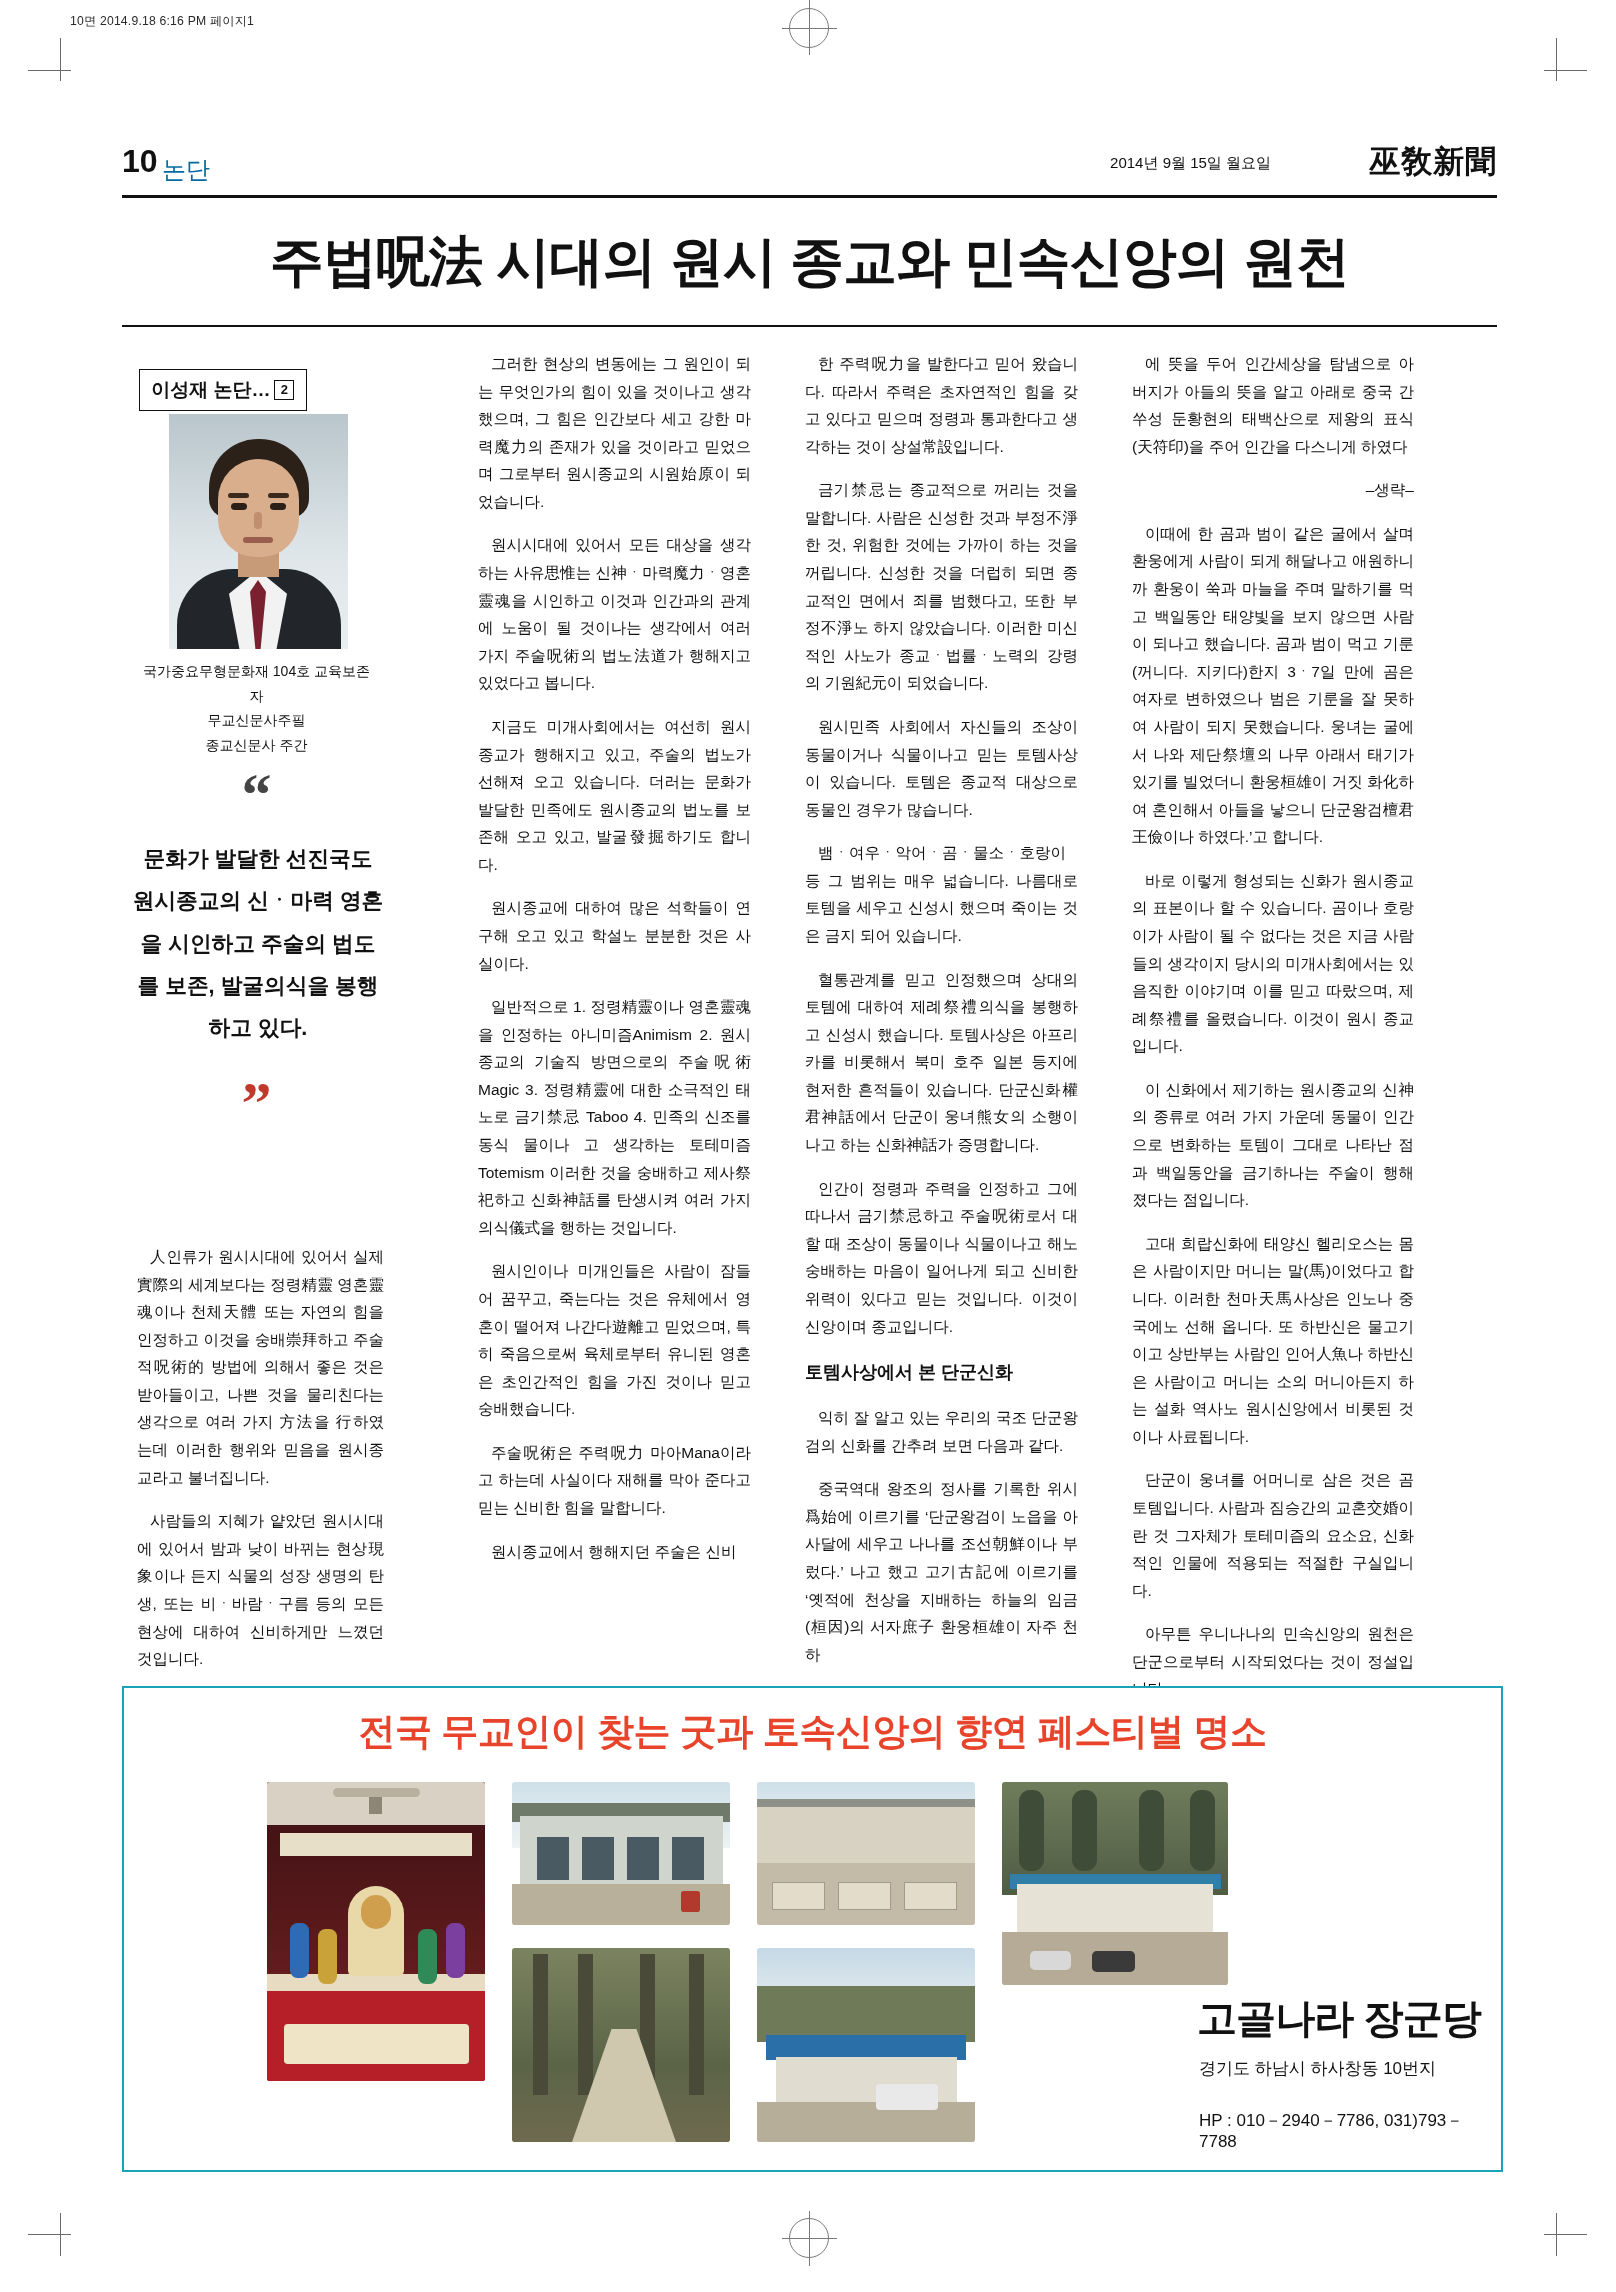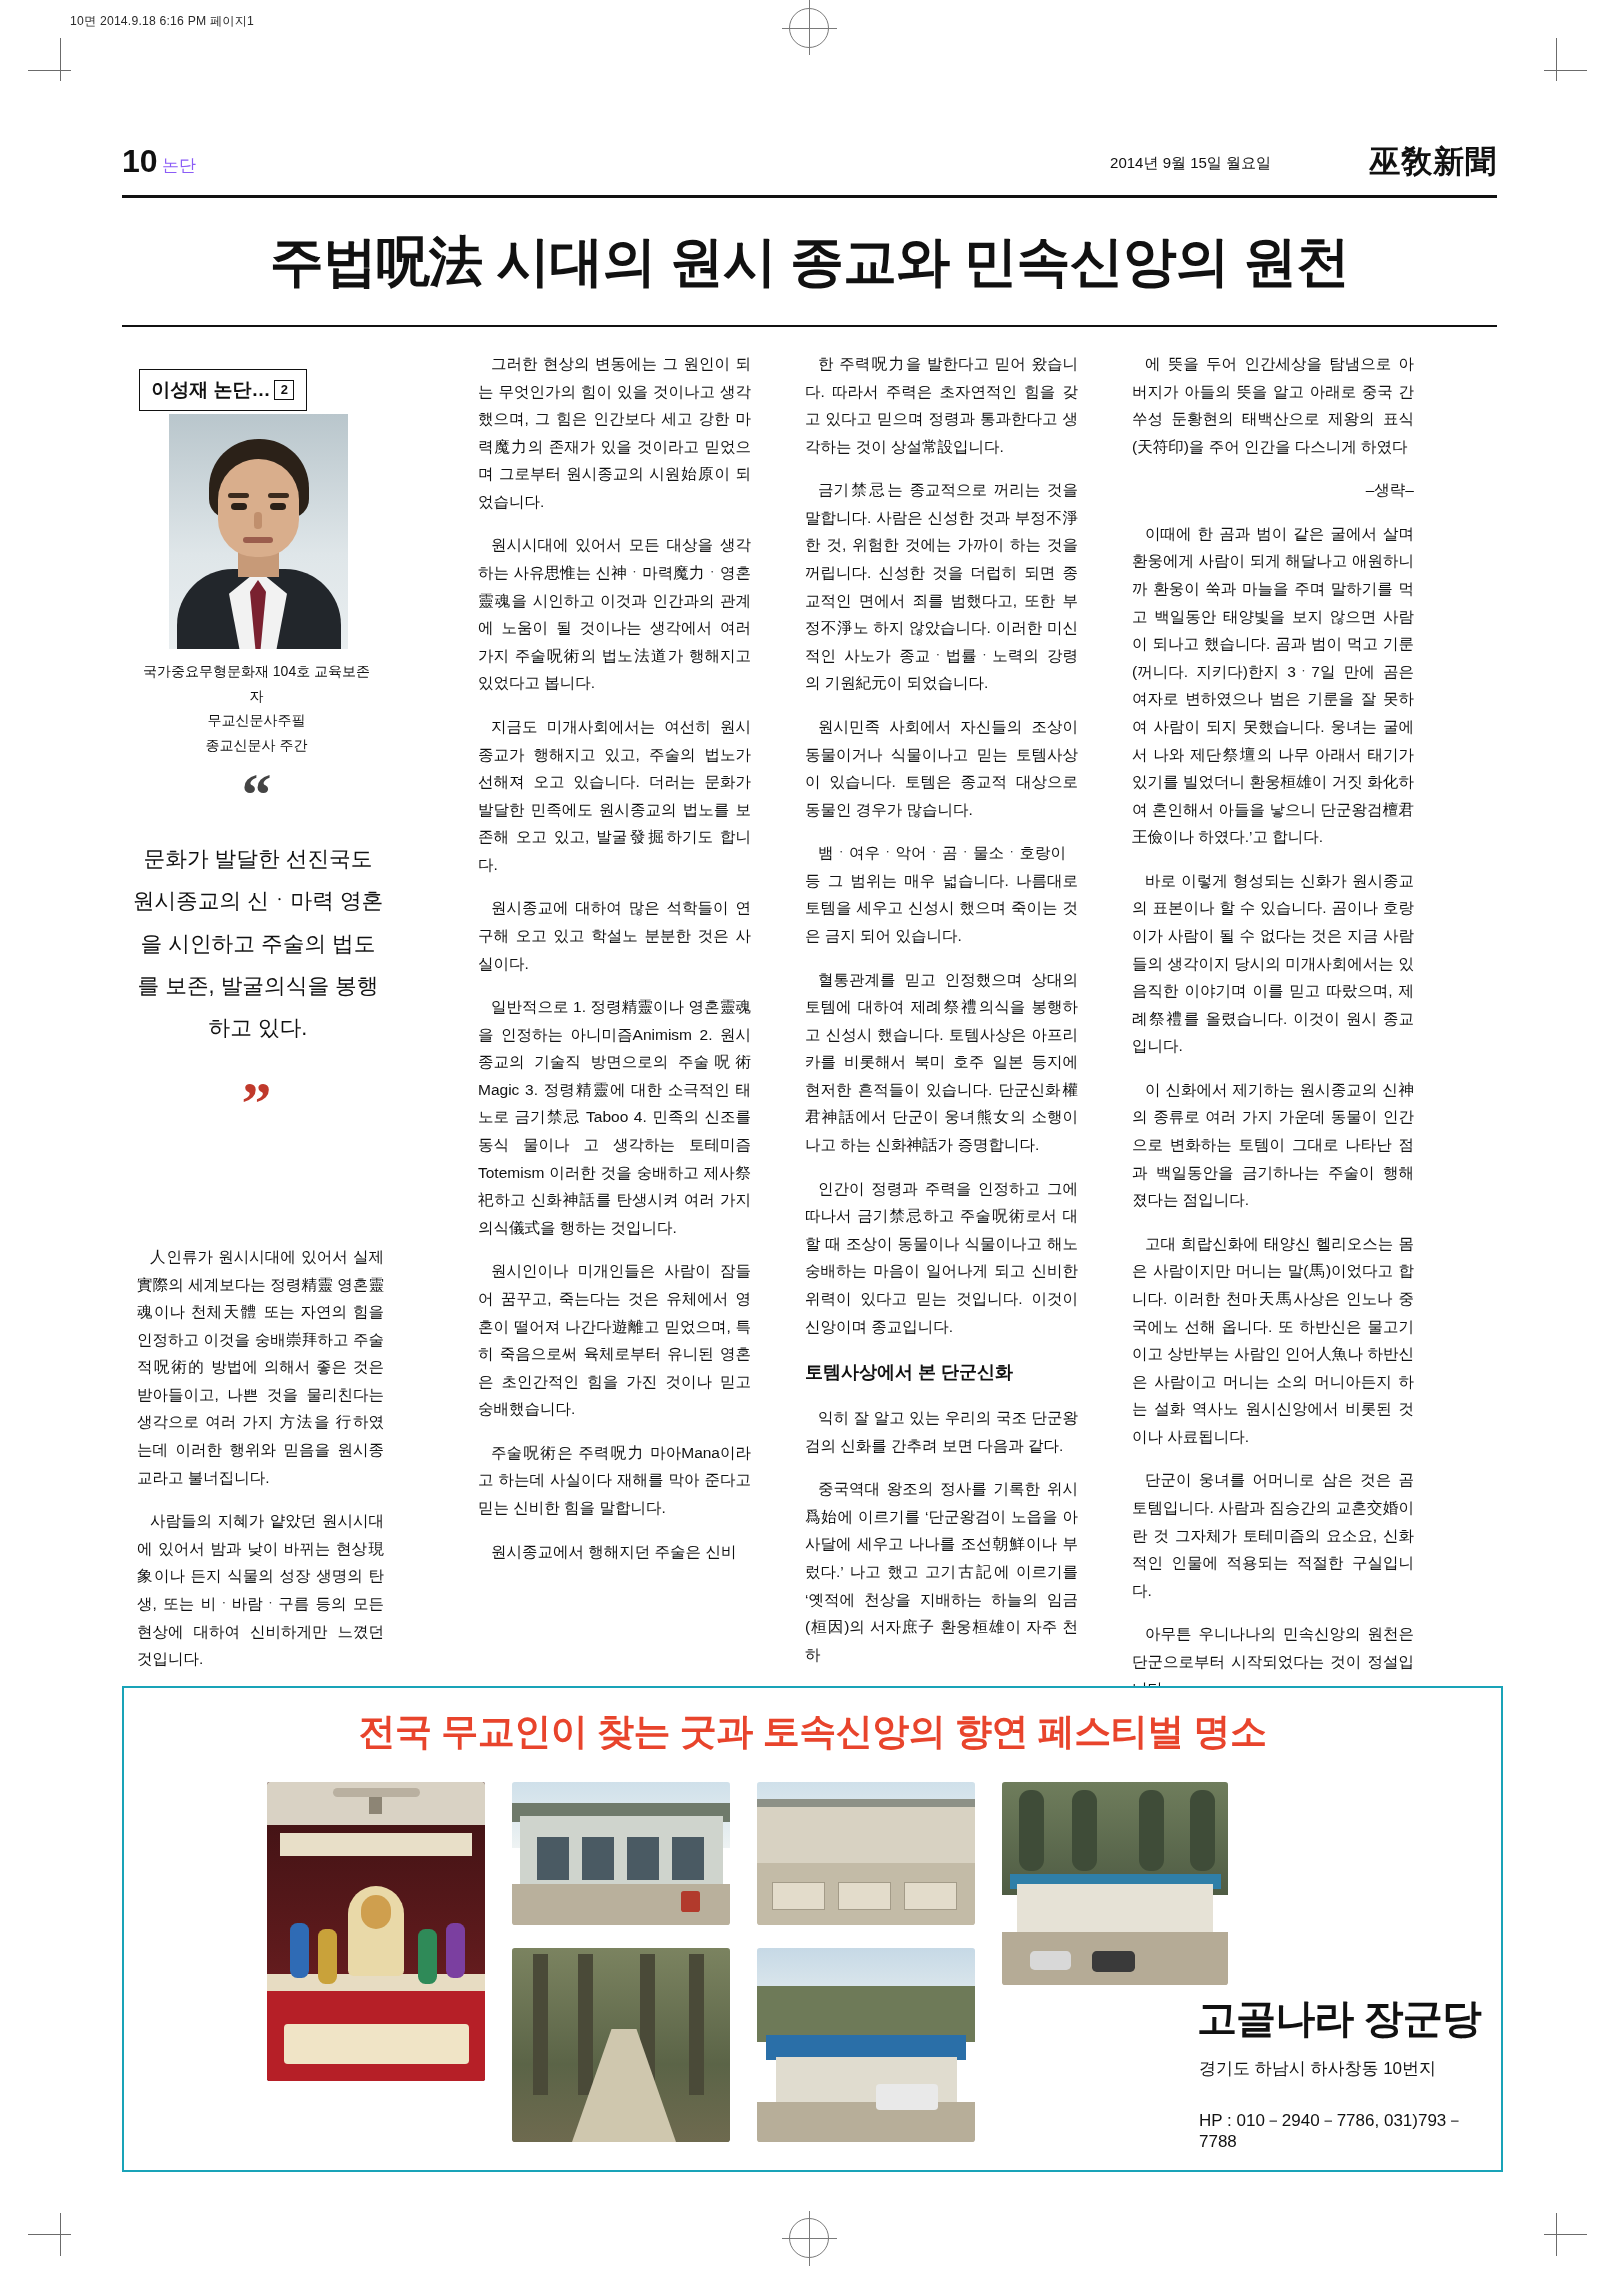--- a/index.html
+++ b/index.html
@@ -17,21 +17,21 @@
   .cm-h{height:0.9px;width:43px;background:#6b6b6b;}
   .reg{position:absolute;width:38px;height:38px;border-radius:50%;border:0.9px solid #7a7a7a;}
   .reg:before{content:"";position:absolute;left:50%;top:-8.5px;width:0.9px;height:55px;background:#7a7a7a;}
   .reg:after{content:"";position:absolute;top:50%;left:-8.5px;height:0.9px;width:55px;background:#7a7a7a;}
 
   .slug{position:absolute;left:70px;top:13px;font-size:12.2px;color:#2a2a2a;letter-spacing:0.2px;}
 
   
   .masthead{position:absolute;left:122px;top:141px;width:1375px;height:53px;}
   .folio-num{position:absolute;left:0;top:1.9px;font-size:32px;font-weight:bold;color:#111;}
-  .folio-label{position:absolute;left:40px;top:13px;font-size:17px;color:#8b5cf6;}
+  .folio-label{position:absolute;left:40px;top:13px;font-size:24px;color:#0369a1;}
   .issue-date{position:absolute;right:226px;top:13px;font-size:15px;color:#111;}
   .paper-name{position:absolute;right:0;top:0;font-size:31px;font-weight:bold;letter-spacing:0.9px;color:#111;}
   .rule-top{position:absolute;left:122px;top:195px;width:1375px;height:2.8px;background:#111;}
 
   
   .headline{
     position:absolute;left:122px;top:226px;width:1375px;
     text-align:center;font-size:54px;font-weight:bold;letter-spacing:-0.9px;color:#111;
   }
   .rule-head{position:absolute;left:122px;top:325px;width:1375px;height:1.9px;background:#111;}
@@ -59,21 +59,21 @@
   .portrait .nose{position:absolute;left:85px;top:98px;width:7.5px;height:17px;background:#c08f6d;border-radius:3.8px;}
   .portrait .mouth{position:absolute;left:74px;top:123px;width:30px;height:5.6px;background:#9b5d4d;border-radius:3.8px;}
   .portrait .neck{position:absolute;left:69px;top:137px;width:41px;height:26px;background:#c79a78;}
   .portrait .suit{position:absolute;left:7.5px;top:155px;width:164px;height:85px;background:#22262b;border-radius:56px 56px 0 0;}
   .portrait .shirt{position:absolute;left:60px;top:156px;width:58px;height:85px;background:#f2f2f2;clip-path:polygon(50% 0,100% 28%,80% 100%,20% 100%,0 28%);}
   .portrait .tie{position:absolute;left:81px;top:166px;width:16px;height:73px;background:#7a2130;clip-path:polygon(50% 0,100% 16%,64% 100%,36% 100%,0 16%);}
 
   .author-credit{position:absolute;left:139px;top:659px;width:235px;text-align:center;font-size:14px;line-height:1.75;color:#111;}
 
   .quote-mark-open{position:absolute;left:139px;top:765px;width:235px;text-align:center;font-size:60px;font-weight:bold;color:#444;line-height:1;font-family:"Liberation Serif",serif;}
-  .pull-quote{position:absolute;left:130px;top:838px;width:256px;text-align:center;font-size:21.7px;font-weight:normal;line-height:1.95;color:#111;}
+  .pull-quote{position:absolute;left:130px;top:838px;width:256px;text-align:center;font-size:21.7px;font-weight:bold;line-height:1.95;color:#111;}
   .quote-mark-close{position:absolute;left:139px;top:1073px;width:235px;text-align:center;font-size:60px;font-weight:bold;color:#c0392b;line-height:1;font-family:"Liberation Serif",serif;}
 
   .lede{position:absolute;left:137px;top:1243px;width:247px;font-size:15.5px;line-height:1.78;text-align:justify;color:#111;}
 
   
   .col{position:absolute;top:350px;width:273px;font-size:15.5px;line-height:1.78;text-align:justify;color:#111;}
   .col p{margin:0 0 16px 0;text-indent:13px;}
   #col2{left:478px;}
   #col3{left:805px;}
   #col4{left:1132px;width:282px;}

